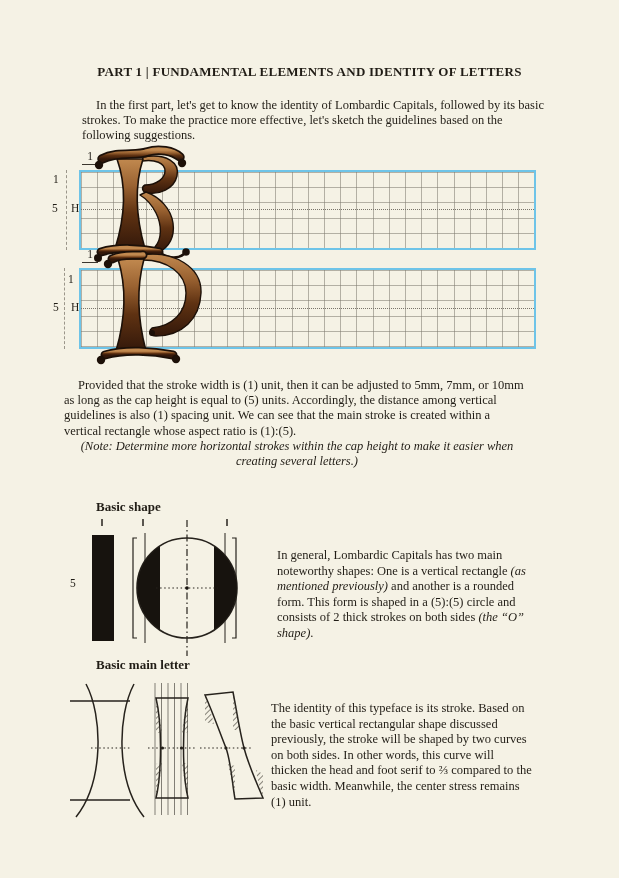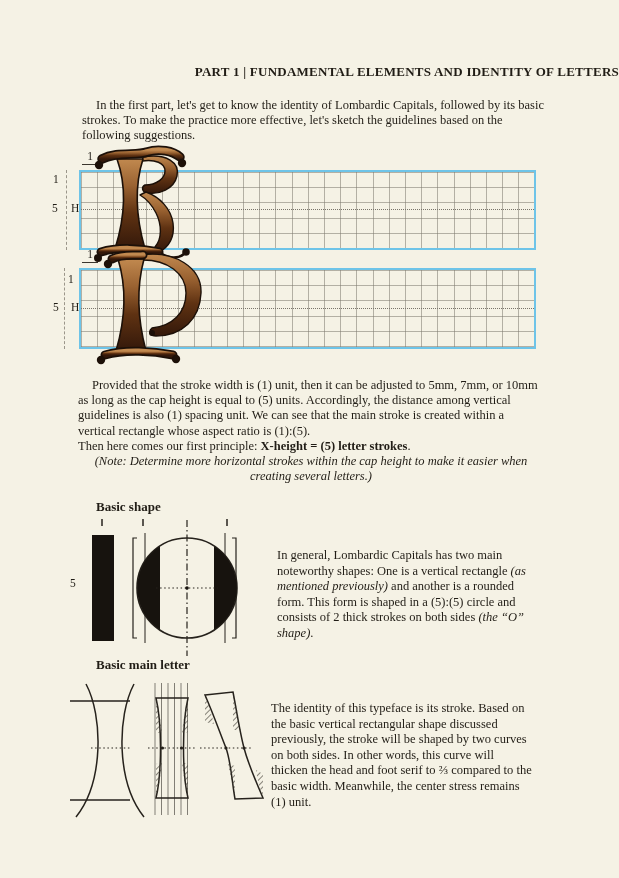--- a/index.html
+++ b/index.html
@@ -7,21 +7,21 @@
   .page{
     position:relative;
     width:619px;height:878px;
     background:#f5f2e5;
     font-family:"Liberation Serif","DejaVu Serif",serif;
     color:#211d16;
     overflow:hidden;
   }
   .title{
     position:absolute;left:0;right:0;top:64px;
-    text-align:right;font-weight:bold;font-size:13px;letter-spacing:.25px;
+    text-align:center;font-weight:bold;font-size:13px;letter-spacing:.25px;
   }
   .body{font-size:12.5px;line-height:15.2px;text-align:left;}
   .intro{position:absolute;left:78px;top:94px;width:466px;margin:4px;text-indent:14px;}
   .pblock{position:absolute;}
   .pblock p{margin:0;}
   .indent{text-indent:14px;}
   .italic{font-style:italic;text-align:center;}
   .h2{position:absolute;font-weight:bold;font-size:13px;margin-left:16px;}
   .side{position:absolute;line-height:15.6px;margin:4px;}
   .grid{
@@ -110,23 +110,22 @@
       <path d="M27,16 C38,10 50,13 58,12" fill="none" stroke="#1c1008" stroke-width="9"></path>
       <path d="M27,16 C38,10 50,13 58,12" fill="none" stroke="url(#gradP)" stroke-width="5.5"></path>
       <circle cx="23" cy="21" r="4.2" fill="#1c1008"></circle>
       <path d="M20,112 C40,106 68,108 88,112" fill="none" stroke="#1c1008" stroke-width="9"></path>
       <path d="M20,112 C40,106 68,108 88,112" fill="none" stroke="url(#gradP)" stroke-width="5.5"></path>
       <circle cx="16" cy="117" r="4.2" fill="#1c1008"></circle>
       <circle cx="91" cy="116" r="4.2" fill="#1c1008"></circle>
     </g>
   </svg>
 
-  <div class="body pblock" style="left:78px;top:378px;width:466px">
+  <div class="body pblock" style="left:64px;top:378px;width:466px">
     <p class="indent">Provided that the stroke width is (1) unit, then it can be adjusted to 5mm, 7mm, or 10mm as long as the cap height is equal to (5) units. Accordingly, the distance among vertical guidelines is also (1) spacing unit. We can see that the main stroke is created within a vertical rectangle whose aspect ratio is (1):(5).</p>
-    <p><span>Then here comes our first principle: </span><b>X-height = (5) letter strokes</b><span>.</span></p>
     <p class="italic">(Note: Determine more horizontal strokes within the cap height to make it easier when creating several letters.)</p>
   </div>
 
   <div class="h2" style="left:80px;top:499px">Basic shape</div>
 
   <svg style="left:68px;top:516px" width="182" height="142" viewBox="0 0 182 142">
     <g stroke="#26221c" fill="none">
       <path d="M34,3 V10" stroke-width="1.5"></path>
       <path d="M75,3 V10" stroke-width="1.5"></path>
       <path d="M159,3 V10" stroke-width="1.5"></path>

